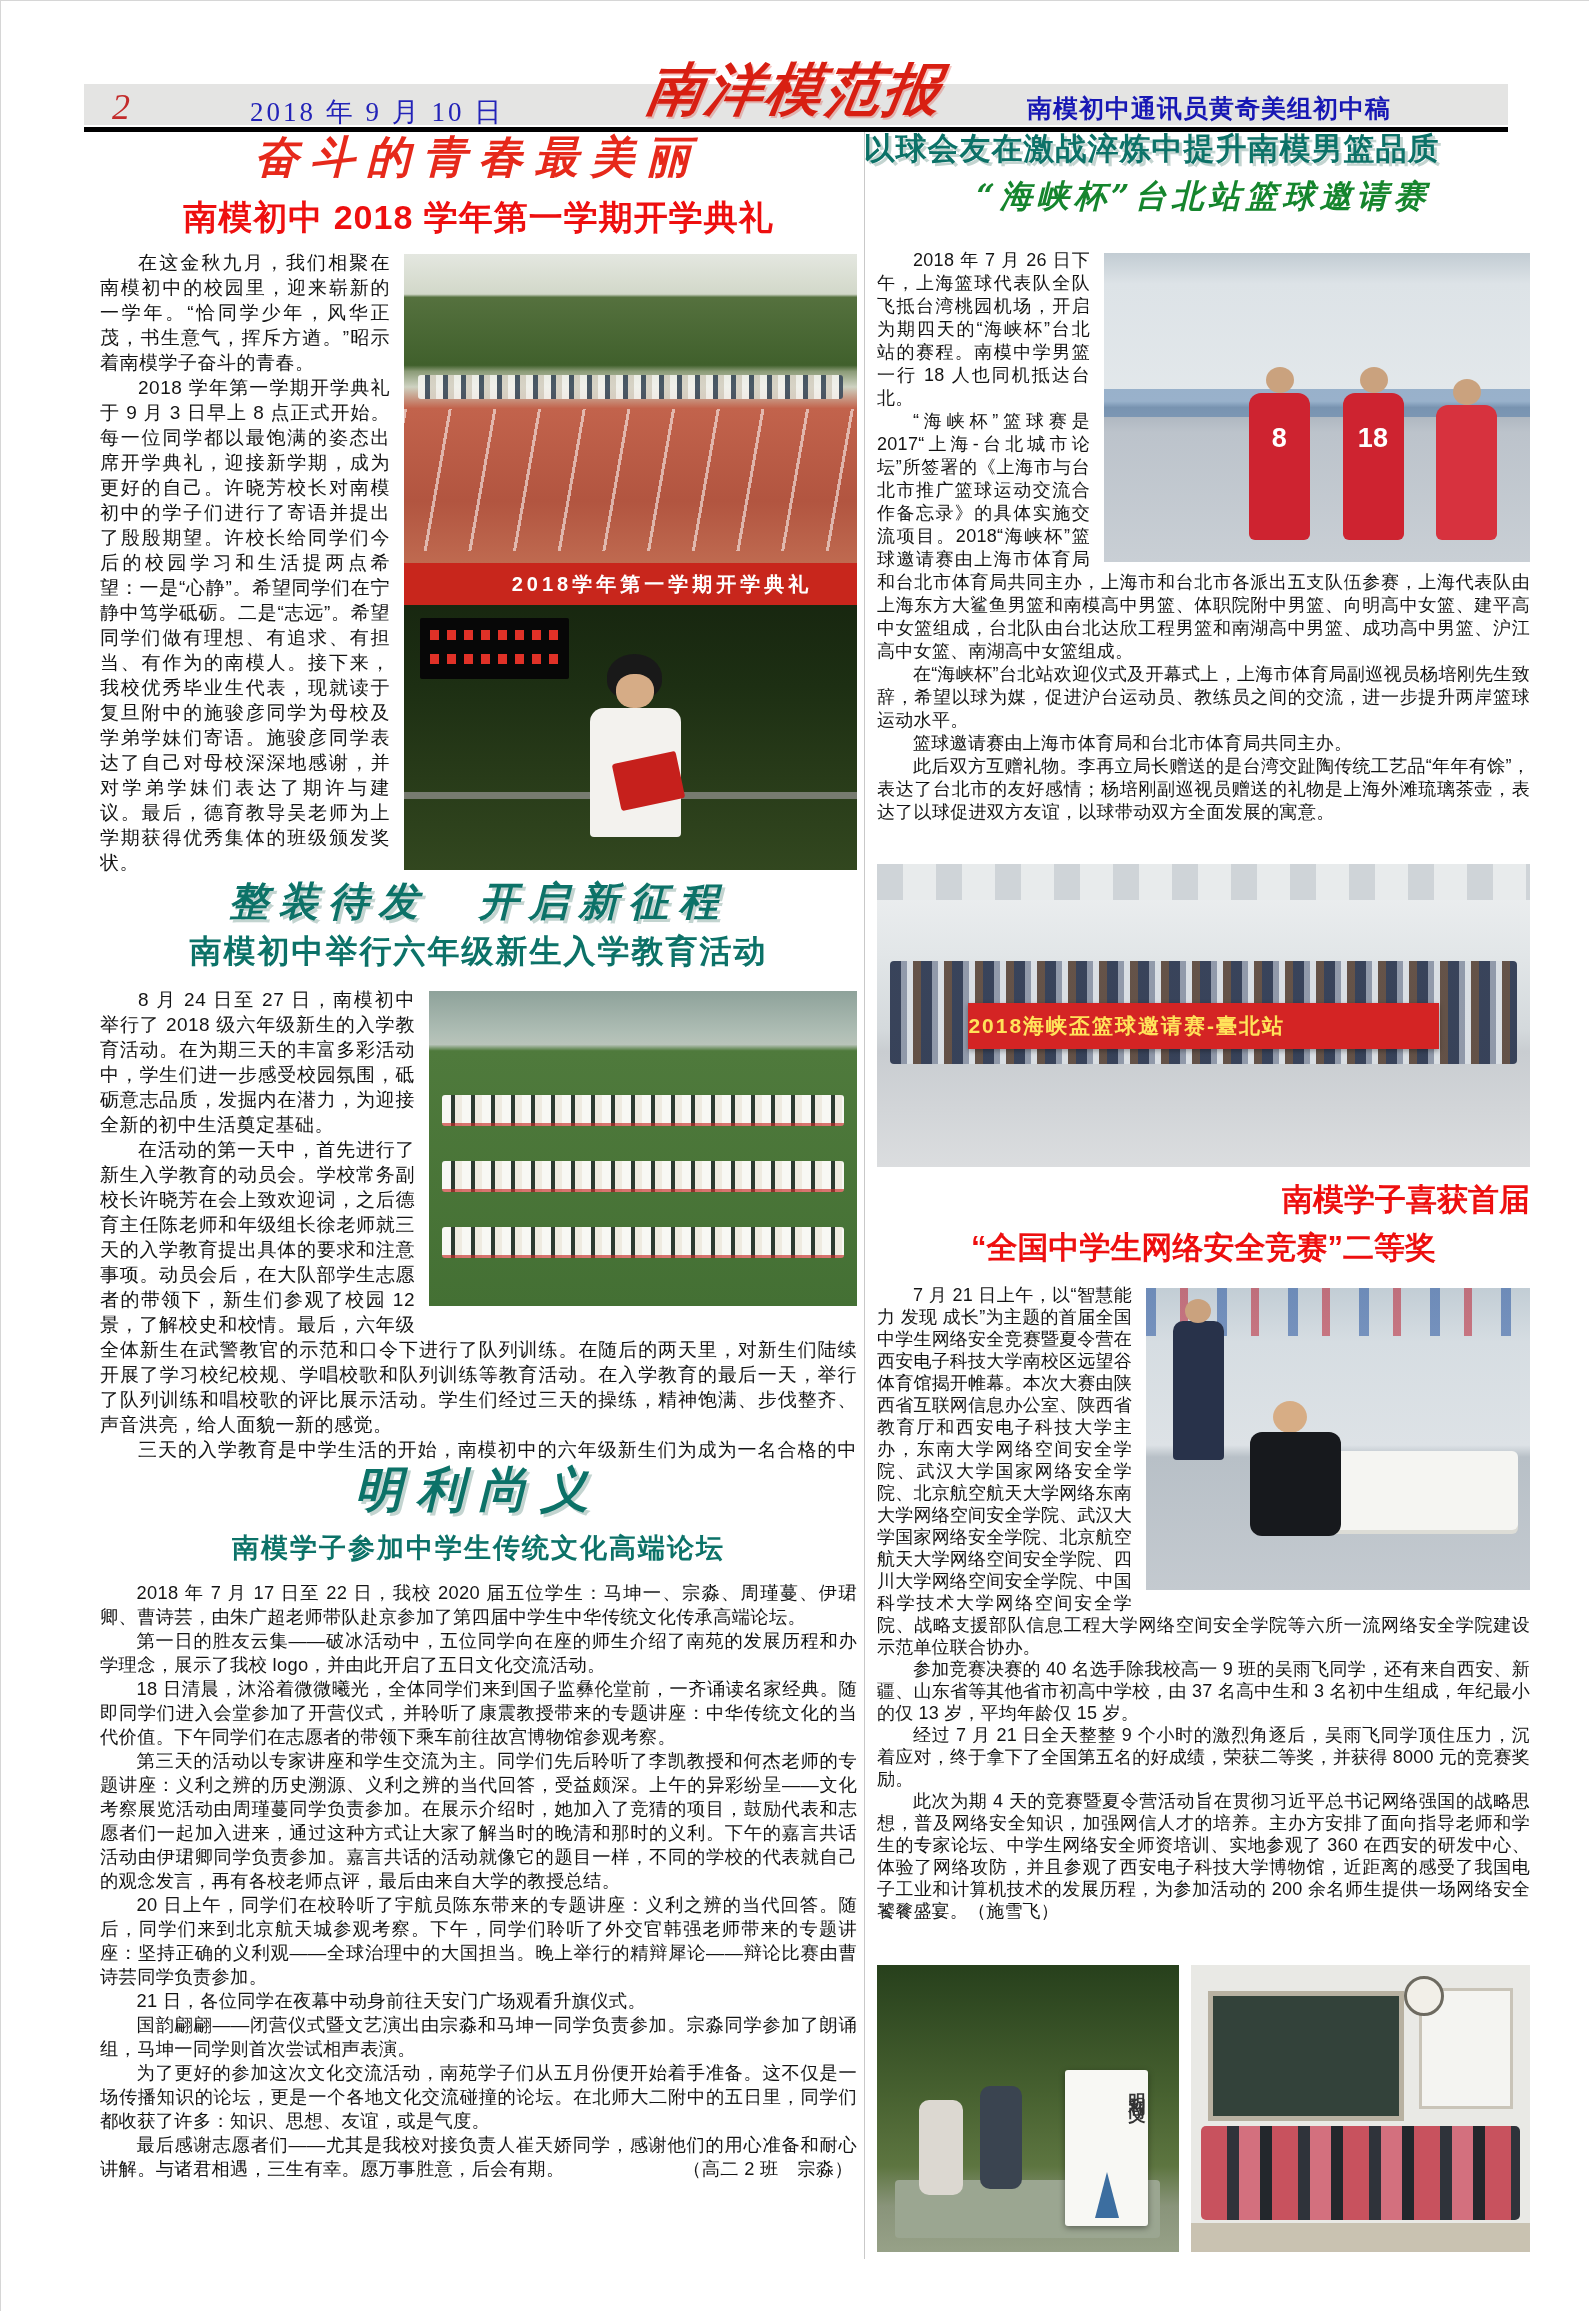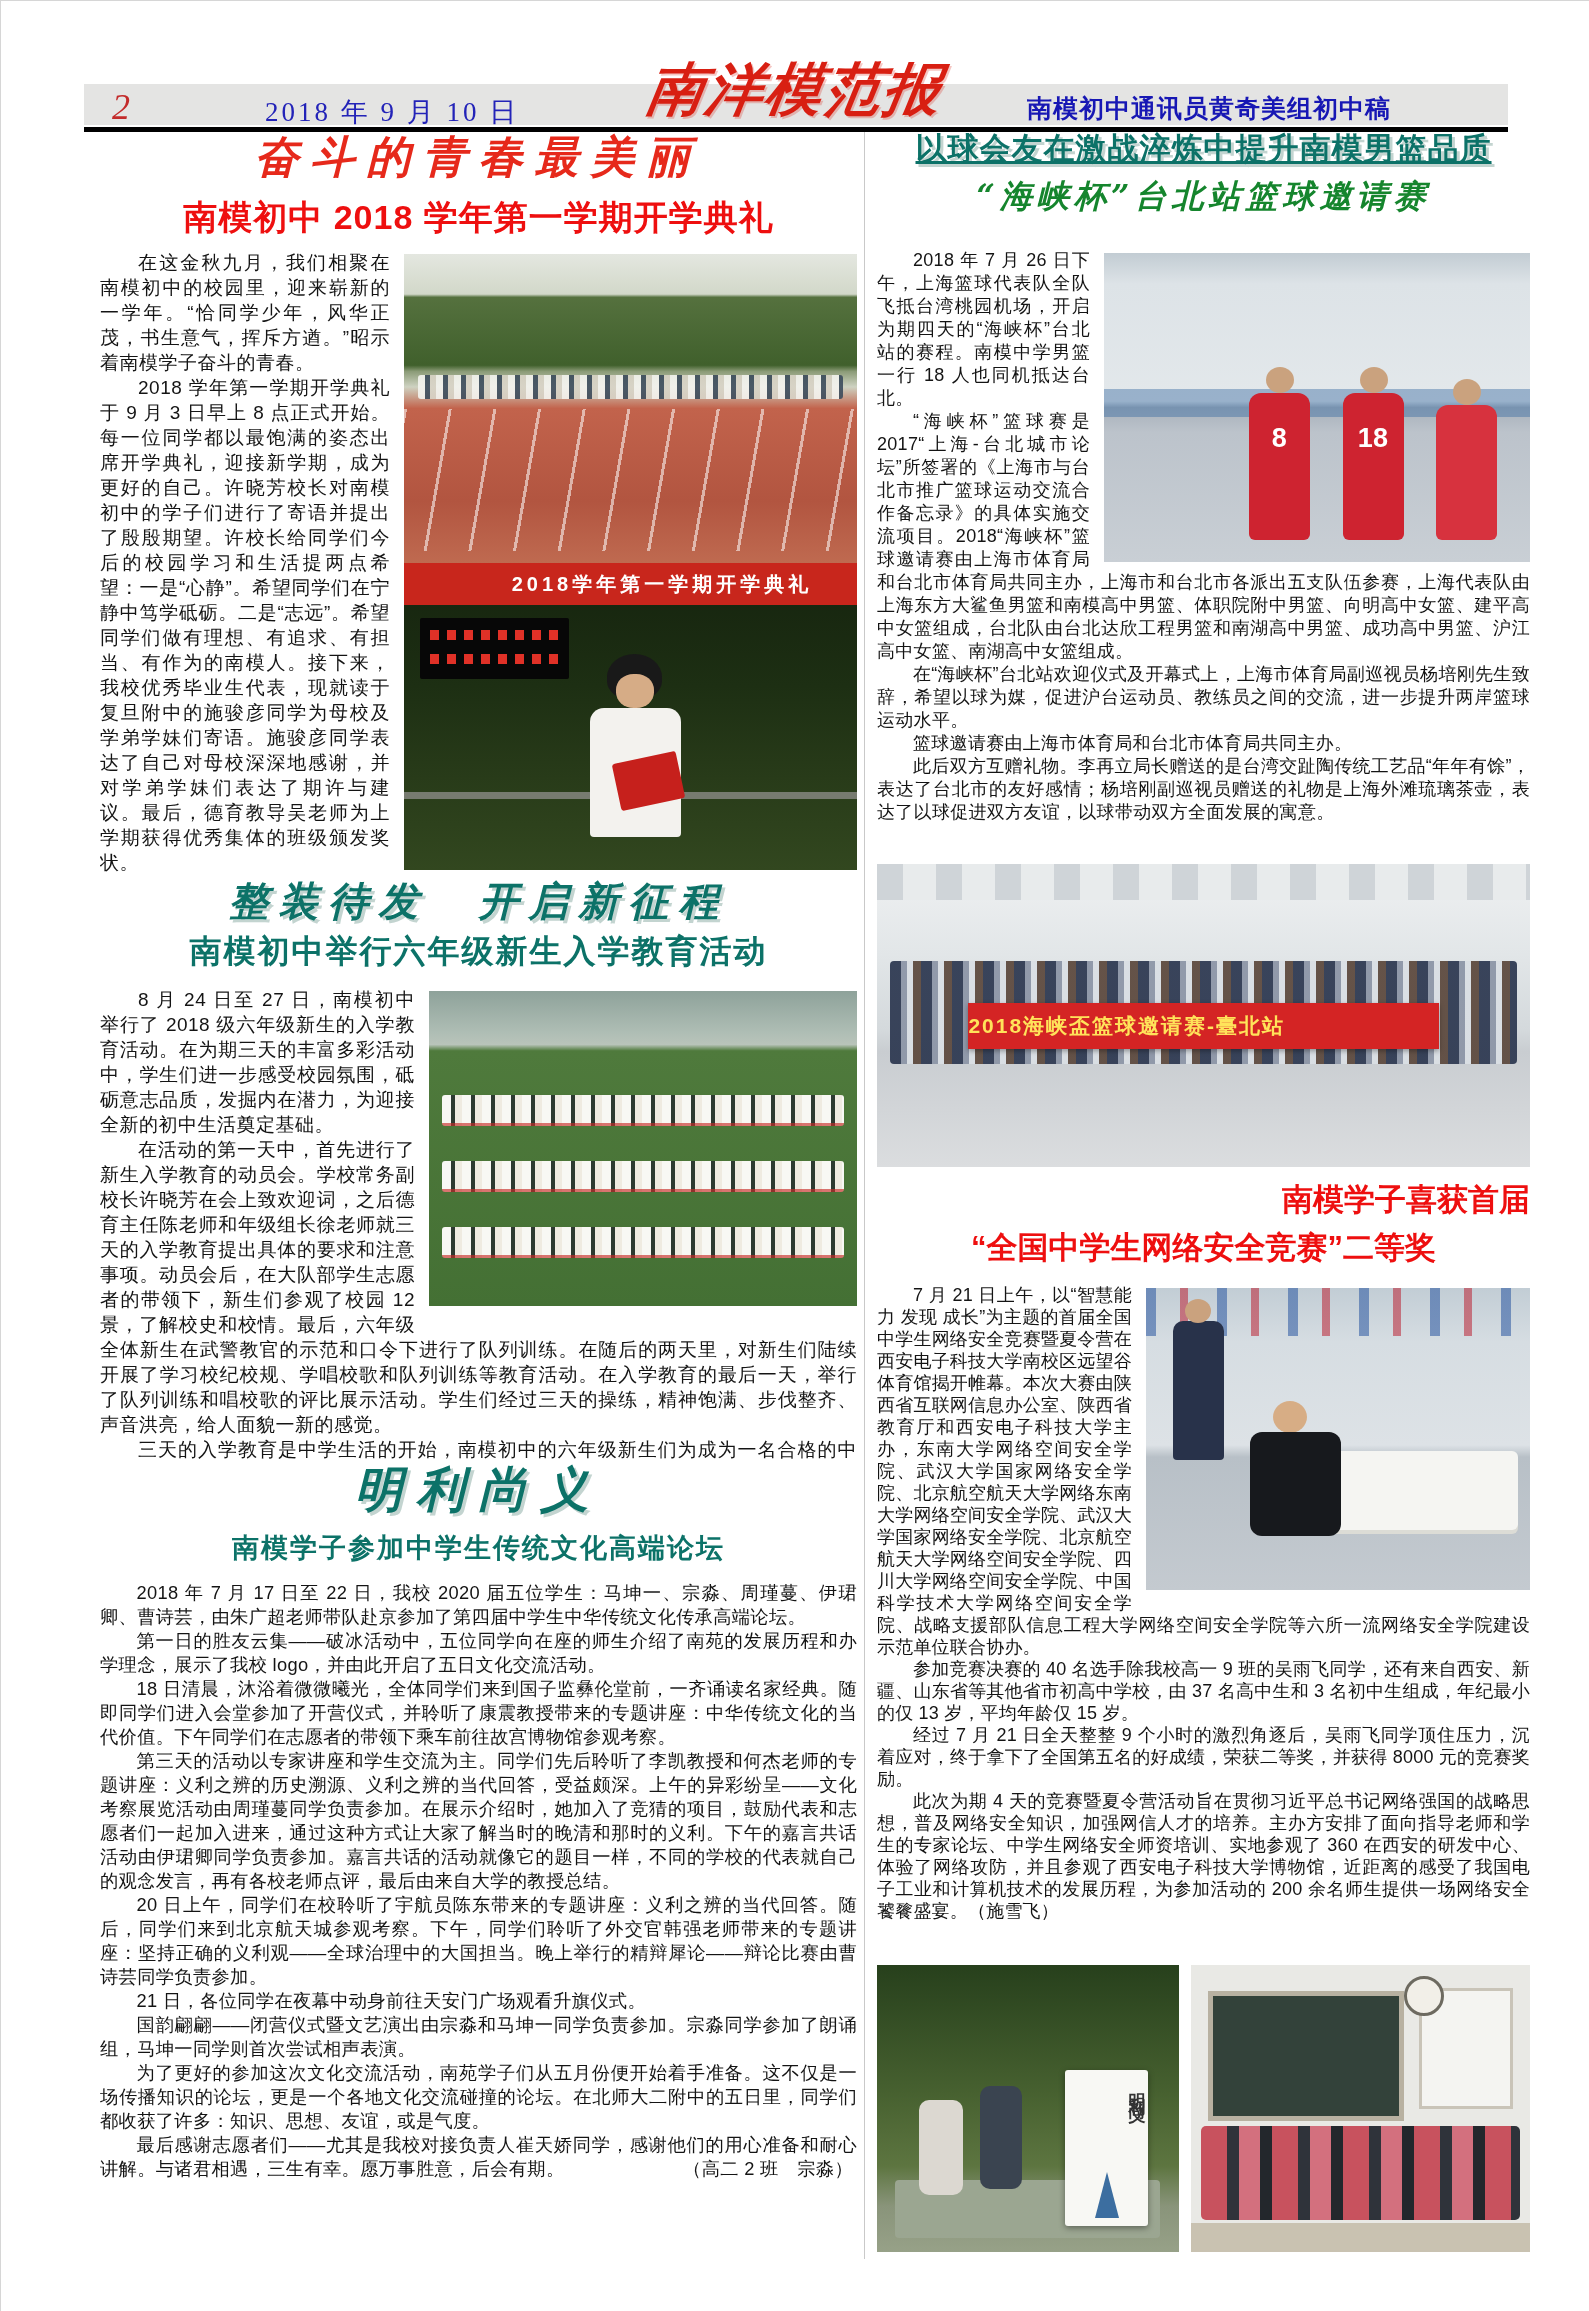--- a/index.html
+++ b/index.html
@@ -5,21 +5,21 @@
   html,body{margin:0;padding:0;background:#ededed;}
   .page{position:relative;width:1590px;height:2312px;margin:0 auto;background:#fff;
         border:1px solid #d6d6d6;box-sizing:border-box;overflow:hidden;
         font-family:"Liberation Sans","DejaVu Sans",sans-serif;color:#111;}
 
   
   .header-bar{position:absolute;left:83px;top:83px;width:1424px;height:41px;background:#e4e4e3;}
   .header-rule{position:absolute;left:83px;top:126px;width:1424px;height:5px;background:#000;}
   .page-number{position:absolute;left:111px;top:85px;font-family:"Liberation Serif",serif;
                font-size:36px;color:#c32b2b;font-style:italic;}
-  .issue-date{position:absolute;left:264px;top:93px;font-family:"Liberation Serif",serif;
+  .issue-date{position:absolute;left:249px;top:93px;font-family:"Liberation Serif",serif;
               font-size:27px;color:#2323b8;letter-spacing:3px;}
   .masthead{position:absolute;left:0;right:0;top:51px;text-align:center;z-index:3;
             font-family:"DejaVu Serif",serif;font-style:italic;font-weight:bold;font-size:57px;
             color:#d81f12;transform:skewX(-9deg);letter-spacing:2px;
             text-shadow:2px 2px 0 rgba(216,31,18,.25);}
   .credit{position:absolute;left:1026px;top:91px;font-size:25px;font-weight:bold;color:#1717b4;letter-spacing:1px;text-align:right;}
   .col-divider{position:absolute;left:863px;top:131px;width:1px;height:2127px;background:#c9c9c9;}
 
   
   .cal{font-family:"DejaVu Serif",serif;font-style:italic;font-weight:bold;}
@@ -29,21 +29,21 @@
   .t-teal-sh{text-shadow:3px 3px 0 #c3d4d0;}
   .t-green{color:#15852d;}
   .ctr{text-align:center;}
 
   .l-a1-t1{position:absolute;left:99px;top:127px;width:757px;font-size:44px;letter-spacing:12px;}
   .l-a1-t2{position:absolute;left:99px;top:194px;width:757px;font-size:34px;font-weight:bold;letter-spacing:1px;text-align:center;}
   .l-a2-t1{position:absolute;left:99px;top:873px;width:757px;font-size:40px;letter-spacing:10px;}
   .l-a2-t2{position:absolute;left:99px;top:929px;width:757px;font-size:32px;font-weight:bold;letter-spacing:2px;}
   .l-a3-t1{position:absolute;left:99px;top:1457px;width:757px;font-size:48px;letter-spacing:14px;}
   .l-a3-t2{position:absolute;left:99px;top:1529px;width:757px;font-size:27px;font-weight:bold;letter-spacing:2px;}
-  .r-a1-t1{position:absolute;left:876px;top:127px;width:653px;font-size:31px;font-weight:bold;letter-spacing:1px;text-decoration:underline;}
+  .r-a1-t1{position:absolute;left:824px;top:127px;width:653px;font-size:31px;font-weight:bold;letter-spacing:1px;}
   .r-a1-t2{position:absolute;left:876px;top:174px;width:653px;font-size:32px;letter-spacing:5px;}
   .r-a2-t1{position:absolute;left:876px;top:1178px;width:653px;font-size:31px;font-weight:bold;text-align:right;}
   .r-a2-t2{position:absolute;left:876px;top:1226px;width:653px;font-size:31px;font-weight:bold;}
 
   
   .body-box{position:absolute;overflow:hidden;}
   .body-box p{margin:0;text-align:justify;text-indent:2em;color:#141414;}
   .l-a1-body{left:99px;top:249px;width:757px;height:622px;font-size:19px;line-height:25px;letter-spacing:0.5px;}
   .l-a2-body{left:99px;top:986px;width:757px;height:475px;font-size:19px;line-height:25px;letter-spacing:0.5px;}
   .l-a3-body{left:99px;top:1580px;width:757px;height:655px;font-size:18.3px;line-height:24px;letter-spacing:0.3px;}

